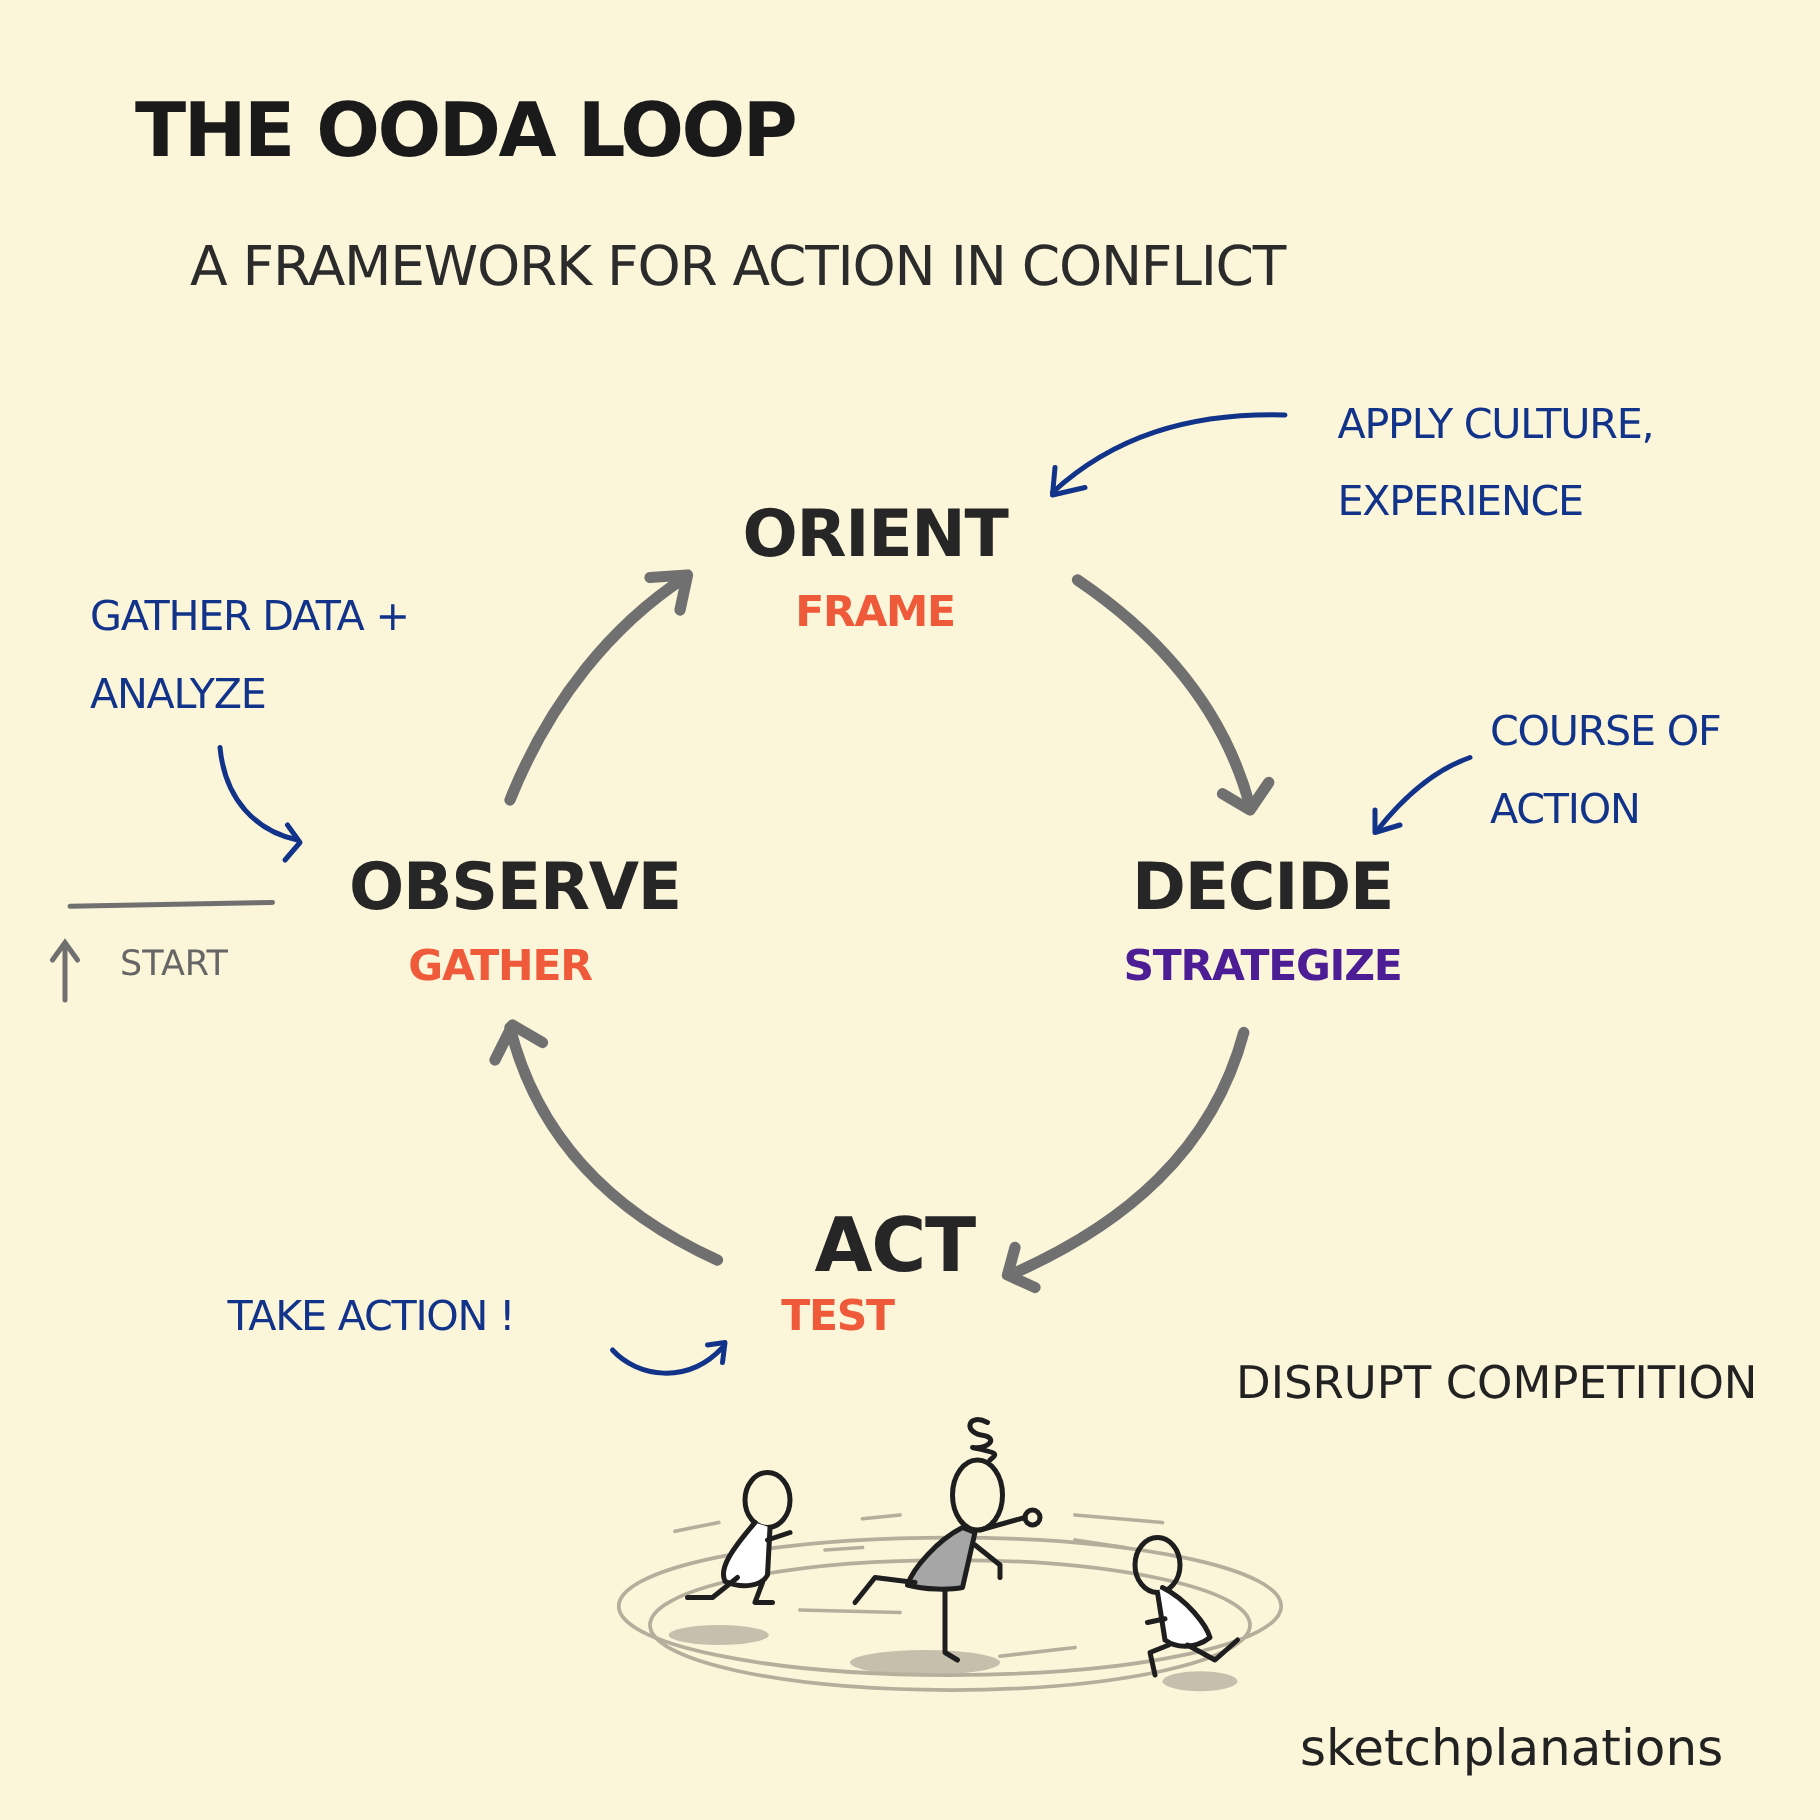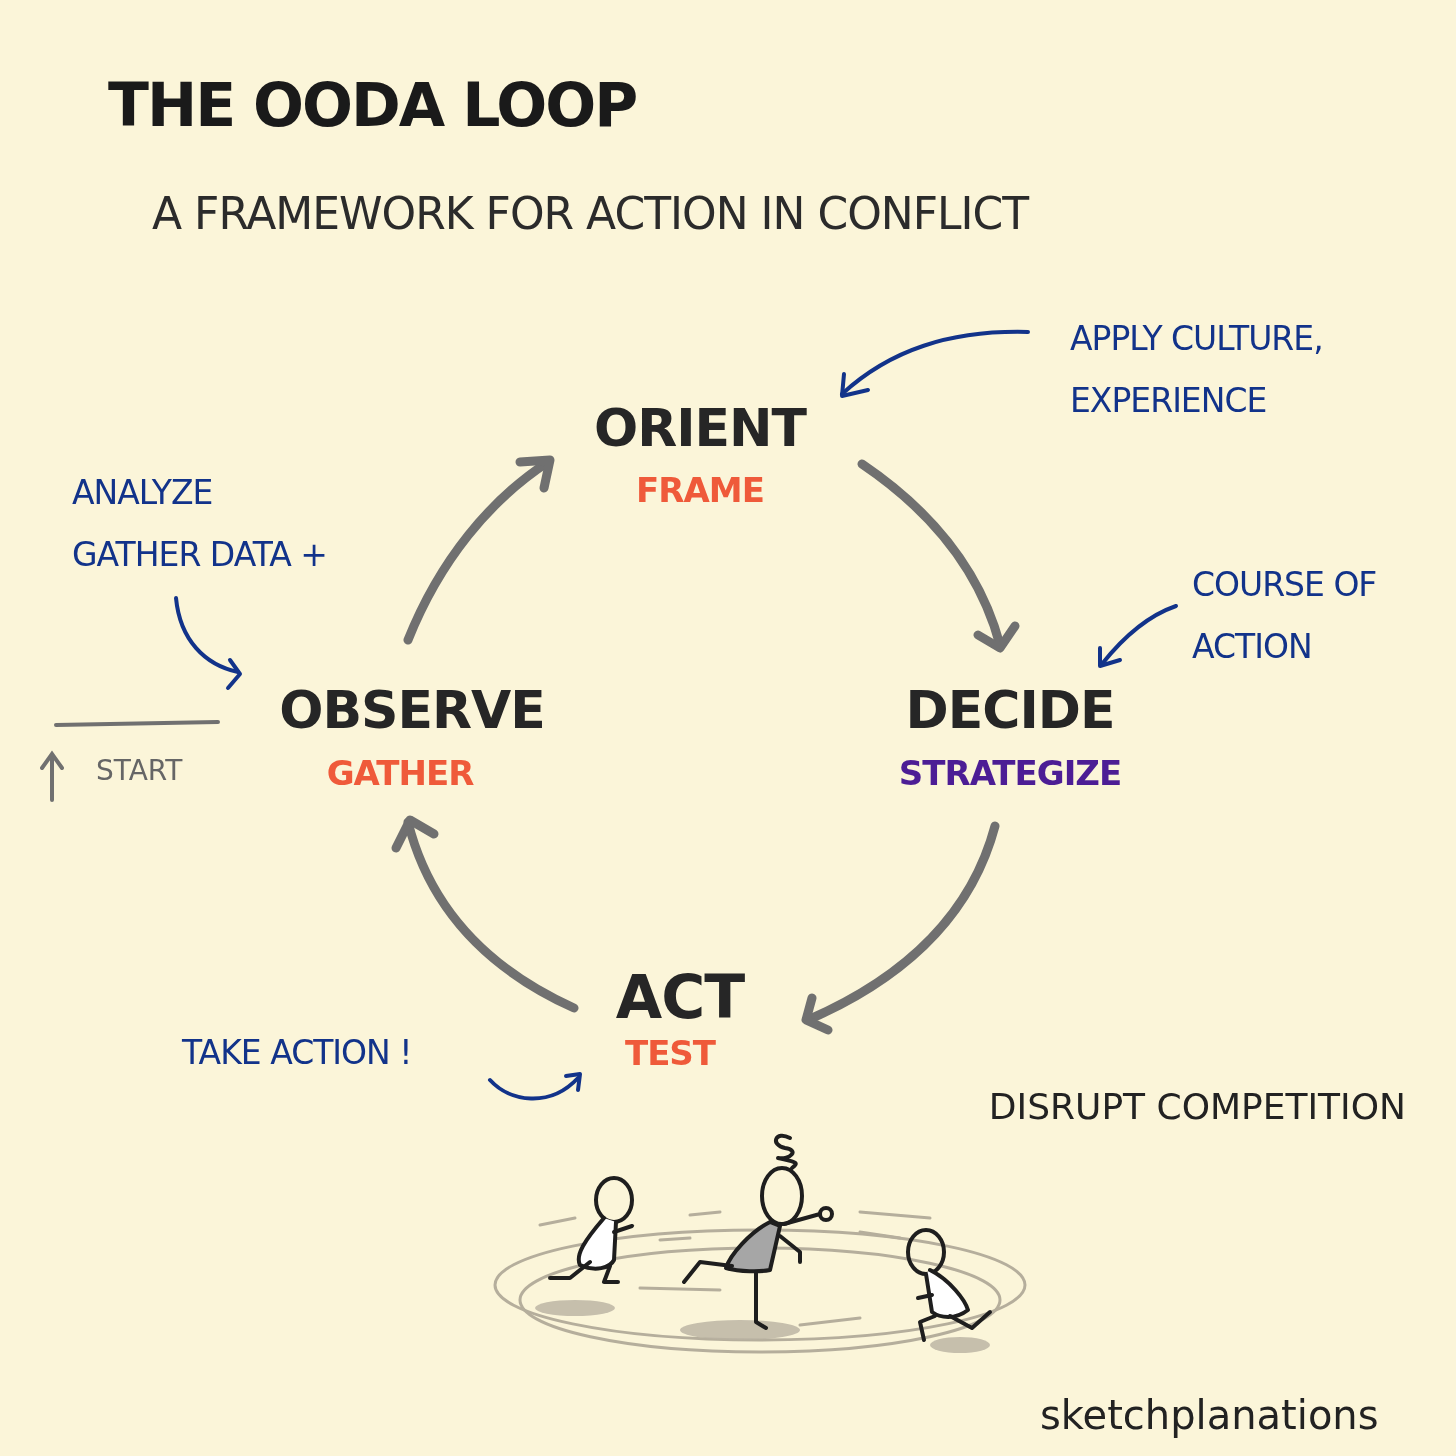--- a/index.html
+++ b/index.html
@@ -29,21 +29,21 @@
     }
     .sub {
       font-size: 34px; font-weight: bold; text-align: center;
       letter-spacing: -1px;
     }
     .note {
       font-size: 33px; line-height: 62px; letter-spacing: -1px;
     }
     .note-black { font-size: 36px; line-height: 62px; color: #222; letter-spacing: 0px; }
     .start { font-size: 28px; color: #666; letter-spacing: 0px; }
-    .brand { font-size: 40px; color: #222; letter-spacing: 0px; margin-top: 16px; }
+    .brand { font-size: 40px; color: #222; letter-spacing: 0px; }
     svg.layer { position: absolute; left: 0; top: 0; }
   </style>
 </head>
 <body>
 
 <div class="abs title">THE OODA LOOP</div>
 <div class="abs subtitle">A FRAMEWORK FOR ACTION IN CONFLICT</div>
 
 <svg class="layer" width="1456" height="1456">
   <g fill="none" stroke="#707070" stroke-width="9" stroke-linecap="round" stroke-linejoin="round">
@@ -93,41 +93,41 @@
     </g>
   </g>
 </svg>
 
 <div class="abs stage" style="left:580px; top:398px; width:240px;">ORIENT</div>
 <div class="abs sub" style="left:600px; top:470px; width:200px; color:#ef5a3a;">FRAME</div>
 
 <div class="abs stage" style="left:890px; top:680px; width:240px;">DECIDE</div>
 <div class="abs sub" style="left:890px; top:753px; width:240px; color:#4c1d95;">STRATEGIZE</div>
 
-<div class="abs stage" style="left:580px; top:962px; width:200px; font-size:60px;">ACT</div>
+<div class="abs stage" style="left:580px; top:962px; width:200px; font-size:60px;text-align:right;">ACT</div>
 <div class="abs sub" style="left:590px; top:1033px; width:160px; color:#ef5a3a;text-align:center;">TEST</div>
 
 <div class="abs stage" style="left:262px; top:680px; width:300px;">OBSERVE</div>
 <div class="abs sub" style="left:300px; top:753px; width:200px; color:#ef5a3a;">GATHER</div>
 
 <div class="abs start" style="left:96px; top:754px;">START</div>
 
 <div class="abs note" style="left:1070px; top:308px; color:#12338a;">
   <div>APPLY CULTURE,</div>
   <div>EXPERIENCE</div>
 </div>
 
 <div class="abs note" style="left:1192px; top:554px; color:#12338a;">
   <div>COURSE OF</div>
   <div>ACTION</div>
 </div>
 
 <div class="abs note" style="left:72px; top:462px; color:#12338a;">
+  <div>GATHER DATA +</div>
   <div>ANALYZE</div>
-  <div>GATHER DATA +</div>
 </div>
 
 <div class="abs note" style="left:182px; top:1022px; color:#12338a;">
   <div>TAKE ACTION !</div>
 </div>
 
 <div class="abs note-black" style="left:936px; top:1076px; text-align:right; width:470px;">
   <div>DISRUPT COMPETITION</div>
 </div>
 

